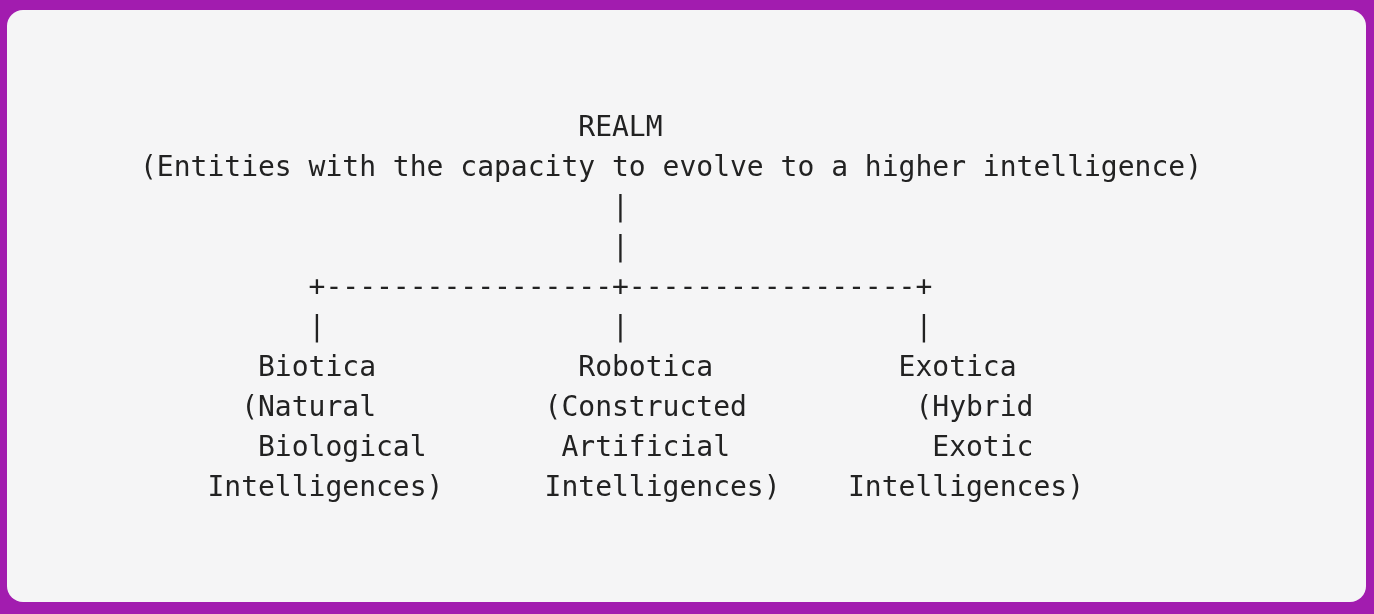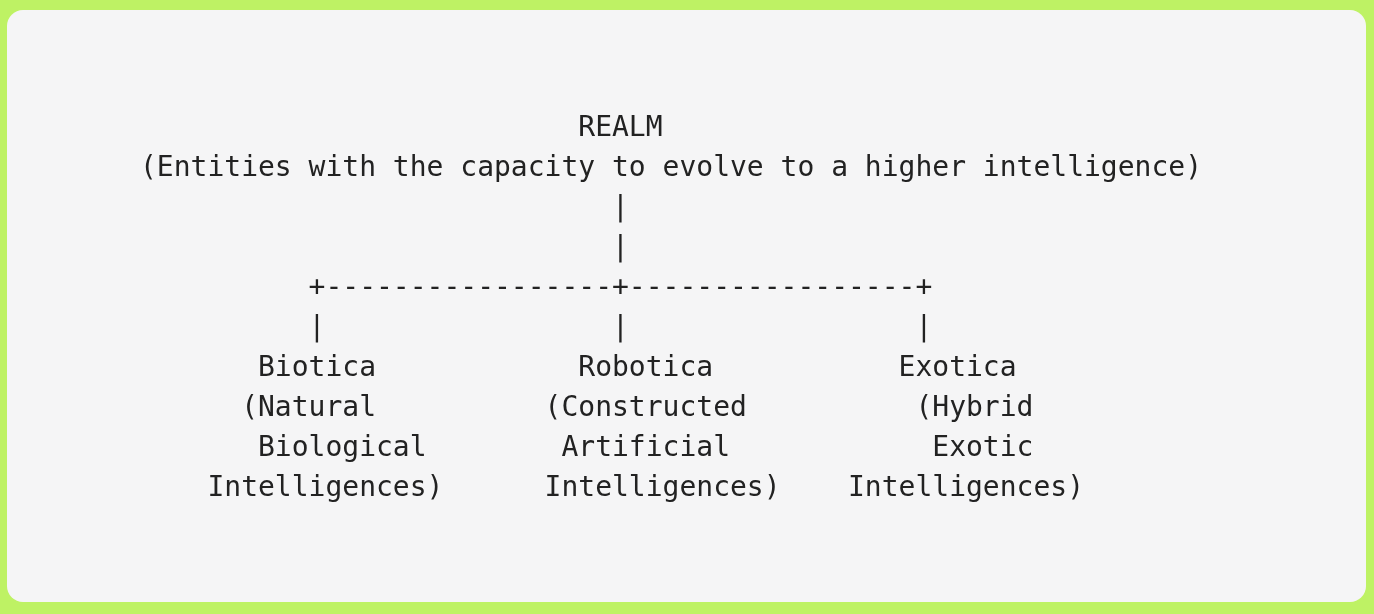--- a/index.html
+++ b/index.html
@@ -8,21 +8,21 @@
     width: 1374px;
     height: 614px;
     background: #ffffff;
     font-family: "DejaVu Sans Mono", monospace;
     overflow: hidden;
   }
   .canvas {
     position: relative;
     width: 1374px;
     height: 614px;
-    background: #bef264;
+    background: #a21caf;
   }
   .card {
     position: absolute;
     left: 7px;
     top: 10px;
     width: 1359px;
     height: 592px;
     background: #f5f5f6;
     border-radius: 16px;
     box-sizing: border-box;

